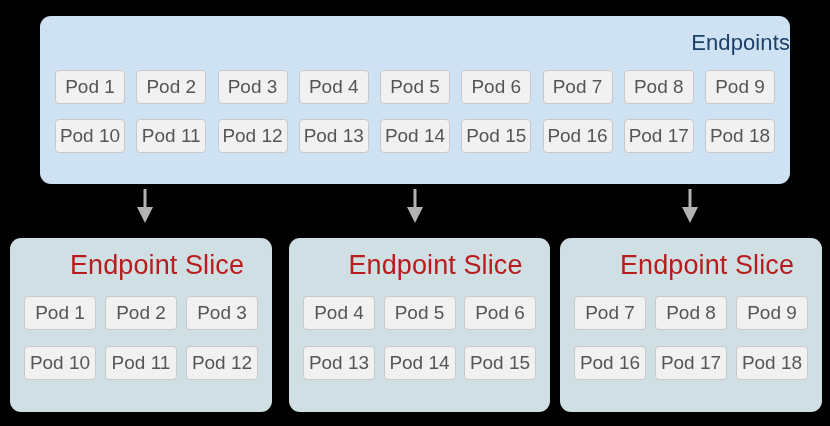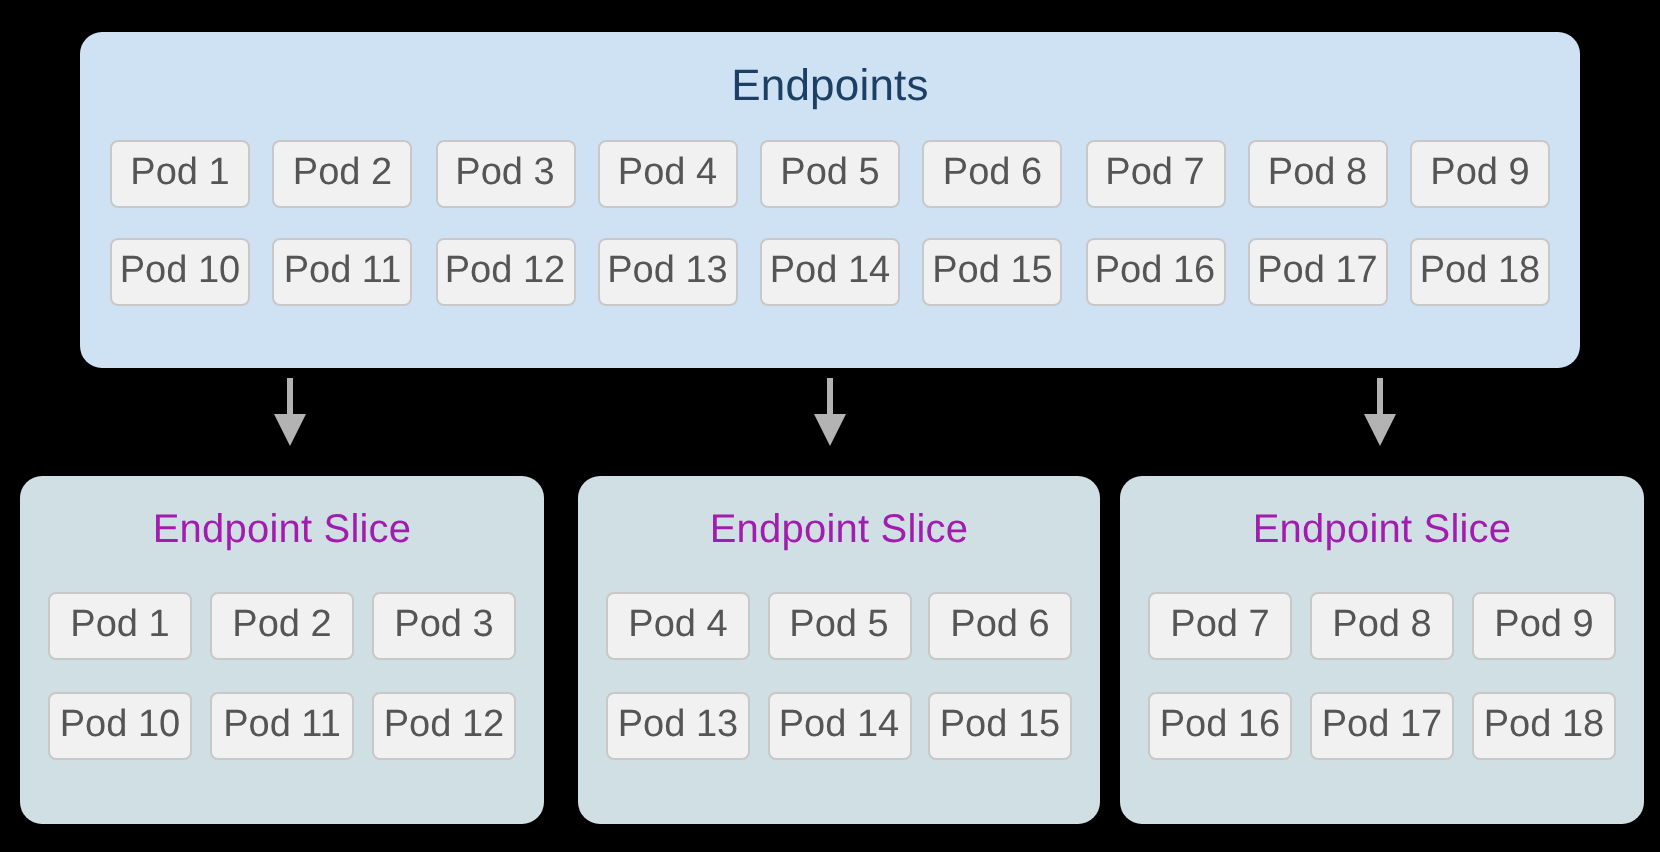--- a/index.html
+++ b/index.html
@@ -30,21 +30,21 @@
     height: 168px;
     background: #cfe2f3;
     border-radius: 11px;
     box-sizing: border-box;
   }
   .endpoints-title {
     position: absolute;
     left: 0;
     top: 13px;
     width: 100%;
-    text-align: center;
+    text-align: right;
     font-size: 22px;
     color: #1c3f66;
     letter-spacing: 0.1px;
     line-height: 28px;
   }
   .endpoints-rows {
     position: absolute;
     left: 15px;
     top: 54px;
     width: 720px;
@@ -95,24 +95,25 @@
   .slice-a { left: 10px;  width: 262px; }
   .slice-b { left: 289px; width: 261px; }
   .slice-c { left: 560px; width: 262px; }
 
   .slice-title {
     position: absolute;
     left: 0;
     top: 13px;
     width: 100%;
     text-align: center;
-    font-size: 20px;
-    color: #a21caf;
+    font-size: 27px;
+    color: #b91c1c;
     letter-spacing: 0.1px;
     line-height: 28px;
+    padding-left: 16px;
   }
   .slice-rows {
     position: absolute;
     left: 14px;
     top: 58px;
     right: 14px;
   }
   .slice-rows .pod-row { margin-bottom: 16px; }
   .slice-rows .pod {
     width: 72px;

